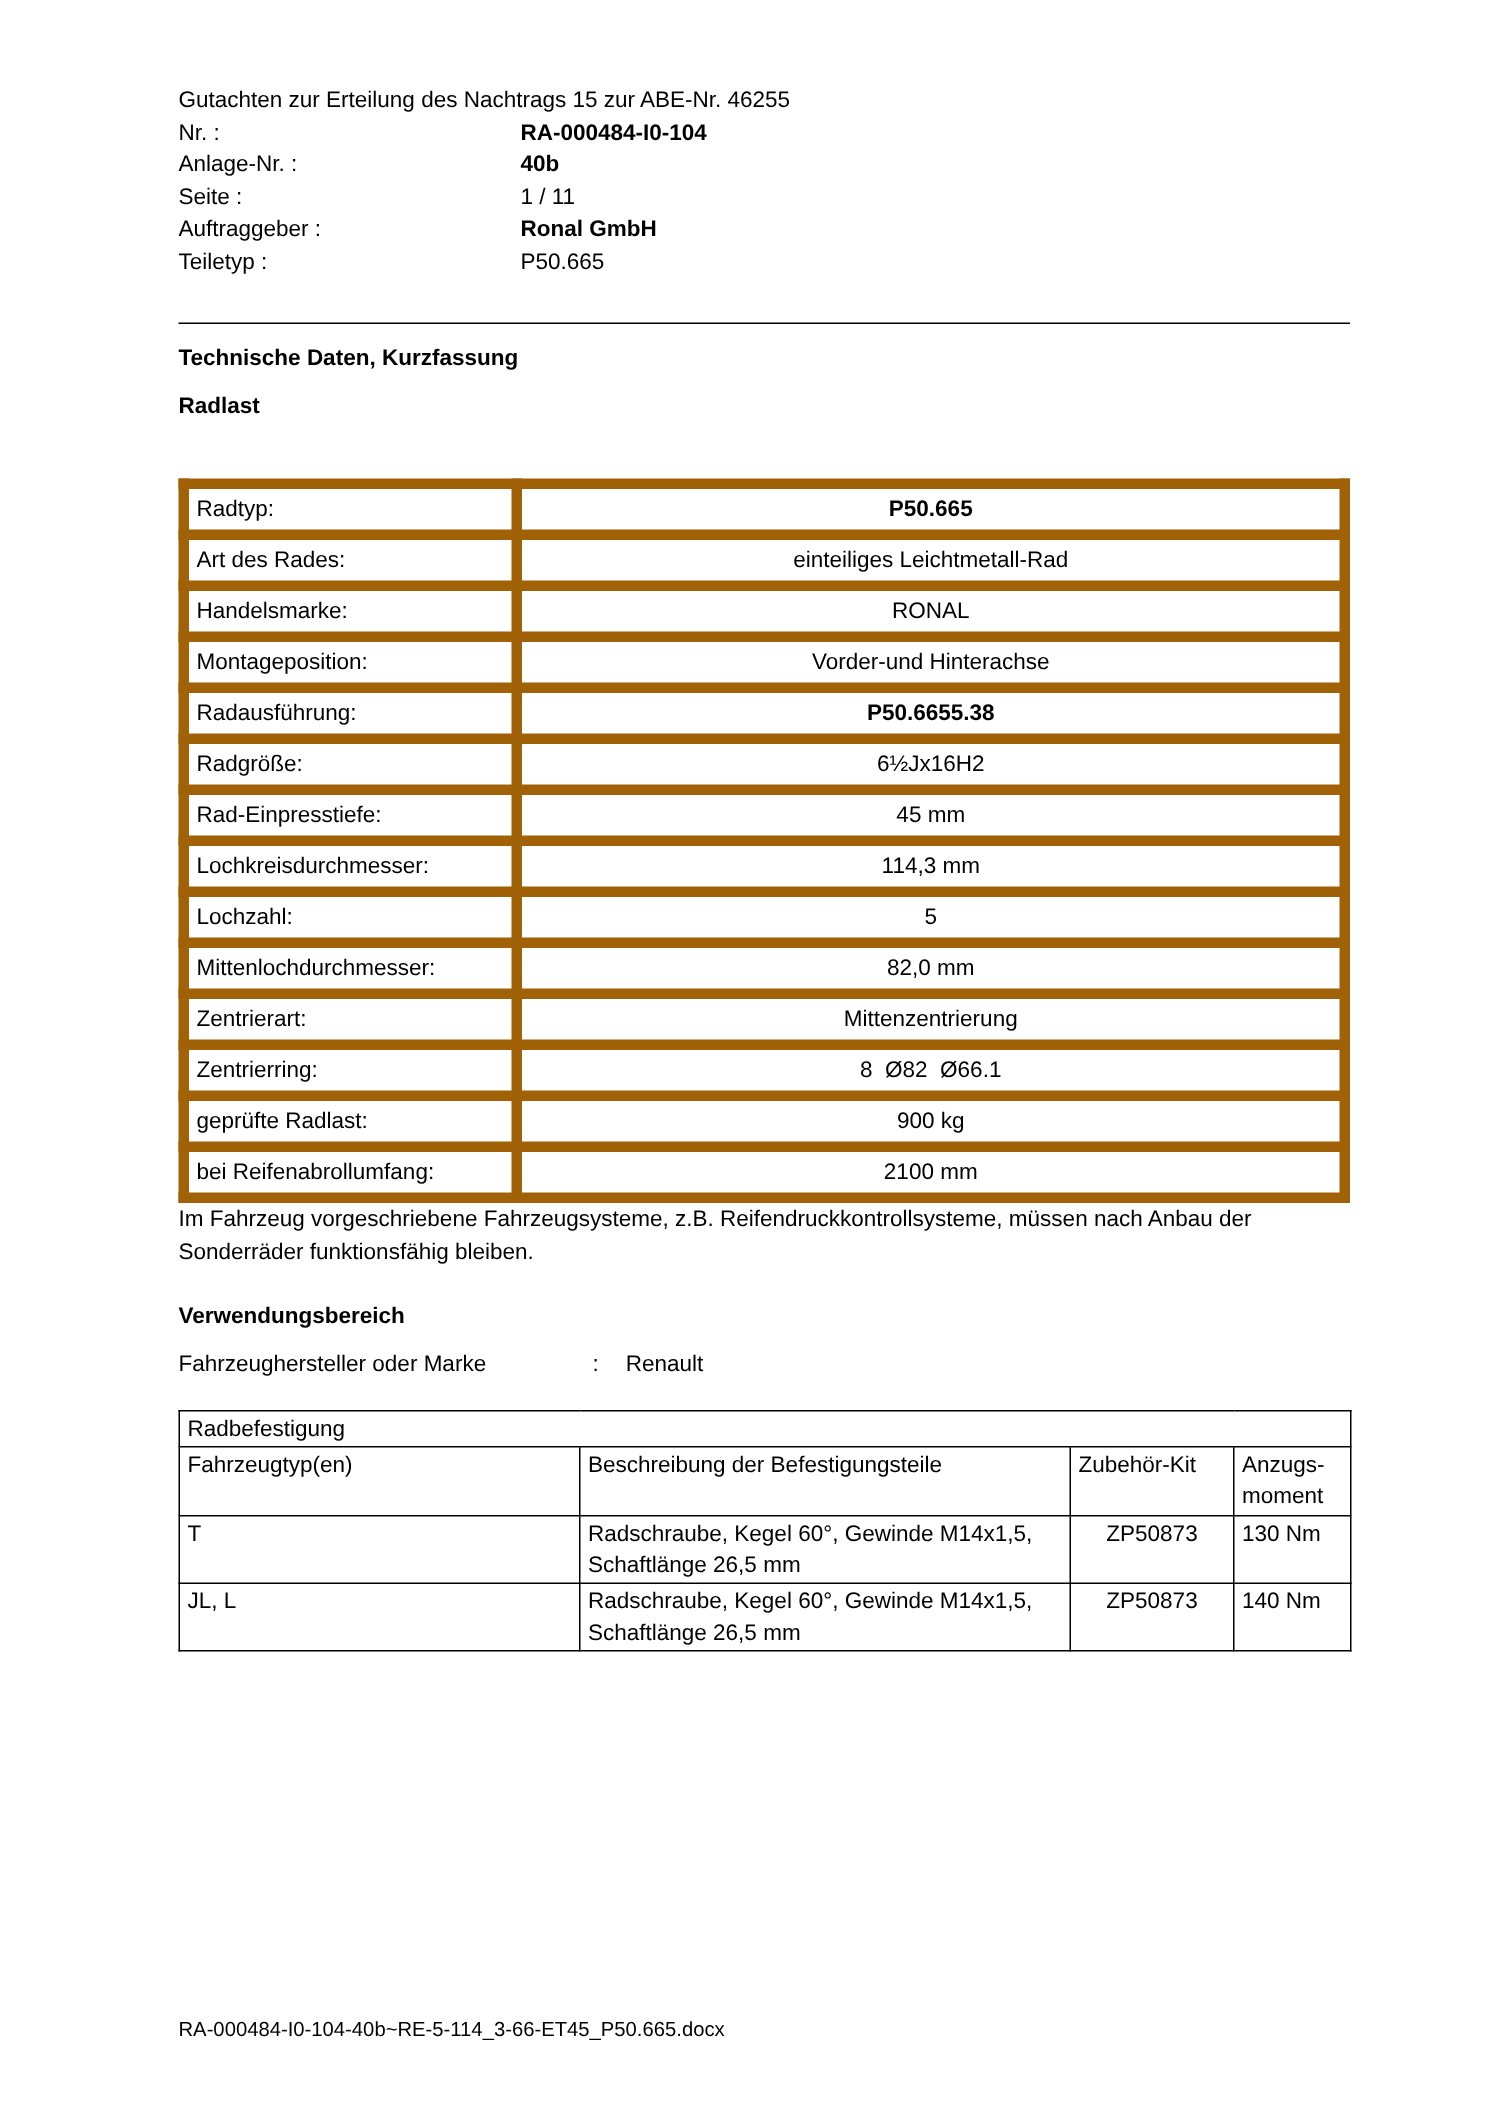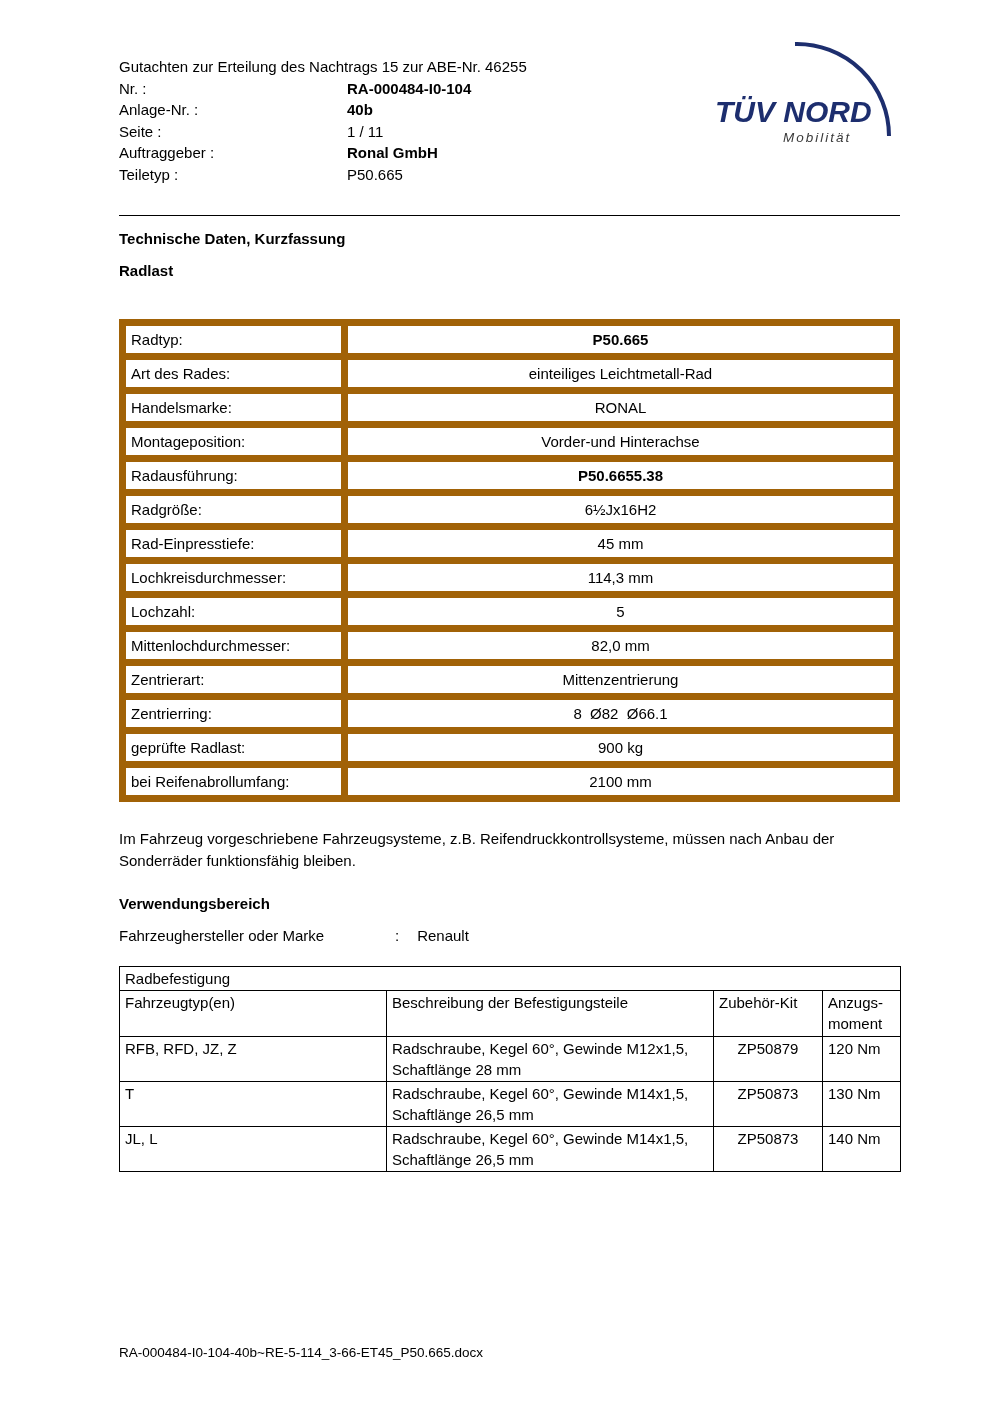--- a/index.html
+++ b/index.html
@@ -43,21 +43,21 @@
   table.raddaten td {
     border: 7px solid #a16207;
     height: 34px;
     padding: 2px 5px;
     vertical-align: middle;
     margin-left: 28px;
   }
   table.raddaten td.lbl { width: 222px; text-align: left; }
   table.raddaten td.val { text-align: center; }
 
-  .para { margin-top: 26px; line-height: 22px; }
+  .para { margin-top: 0; line-height: 22px; }
 
   .hersteller { margin-top: 12px; display: flex; line-height: 21px; }
   .h-label { width: 276px; flex: 0 0 276px; }
   .h-value { margin-left: 18px; }
 
   
   table.befestigung {
     width: 781px;
     border-collapse: collapse;
     margin-top: 20px;
@@ -103,27 +103,20 @@
           <span class="f-value">1 / 11</span>
         </div>
         <div class="field-row">
           <span class="f-label">Auftraggeber :</span>
           <span class="f-value bold">Ronal GmbH</span>
         </div>
         <div class="field-row">
           <span class="f-label">Teiletyp :</span>
           <span class="f-value">P50.665</span>
         </div>
-      </div>
-      <div class="logo">
-        <svg width="185" height="112" viewBox="0 0 185 112">
-          <path d="M 80 4 A 92 92 0 0 1 174 96" fill="none" stroke="#1d2e6e" stroke-width="4"></path>
-          <text x="0" y="82" font-size="30" font-weight="bold" font-style="italic" fill="#1d2e6e">TÜV NORD</text>
-          <text x="68" y="102" font-size="13.5" font-style="italic" letter-spacing="2" fill="#3a3a3a">Mobilität</text>
-        </svg>
       </div>
     </div>
 
     <div class="rule"></div>
 
     <div class="heading">Technische Daten, Kurzfassung</div>
     <div class="heading">Radlast</div>
 
     <table class="raddaten">
       <tbody>
@@ -207,26 +200,20 @@
           <tr>
         <td colspan="4" class="t-title">Radbefestigung</td>
       </tr>
       <tr class="t-head">
         <td>Fahrzeugtyp(en)</td>
         <td>Beschreibung der Befestigungsteile</td>
         <td>Zubehör-Kit</td>
         <td>Anzugs-moment</td>
       </tr>
       <tr class="t-body">
-        <td>RFB, RFD, JZ, Z</td>
-        <td>Radschraube, Kegel 60°, Gewinde M12x1,5, Schaftlänge 28 mm</td>
-        <td class="c-center">ZP50879</td>
-        <td>120 Nm</td>
-      </tr>
-      <tr class="t-body">
         <td>T</td>
         <td>Radschraube, Kegel 60°, Gewinde M14x1,5, Schaftlänge 26,5 mm</td>
         <td class="c-center">ZP50873</td>
         <td>130 Nm</td>
       </tr>
       <tr class="t-body">
         <td>JL, L</td>
         <td>Radschraube, Kegel 60°, Gewinde M14x1,5, Schaftlänge 26,5 mm</td>
         <td class="c-center">ZP50873</td>
         <td>140 Nm</td>

